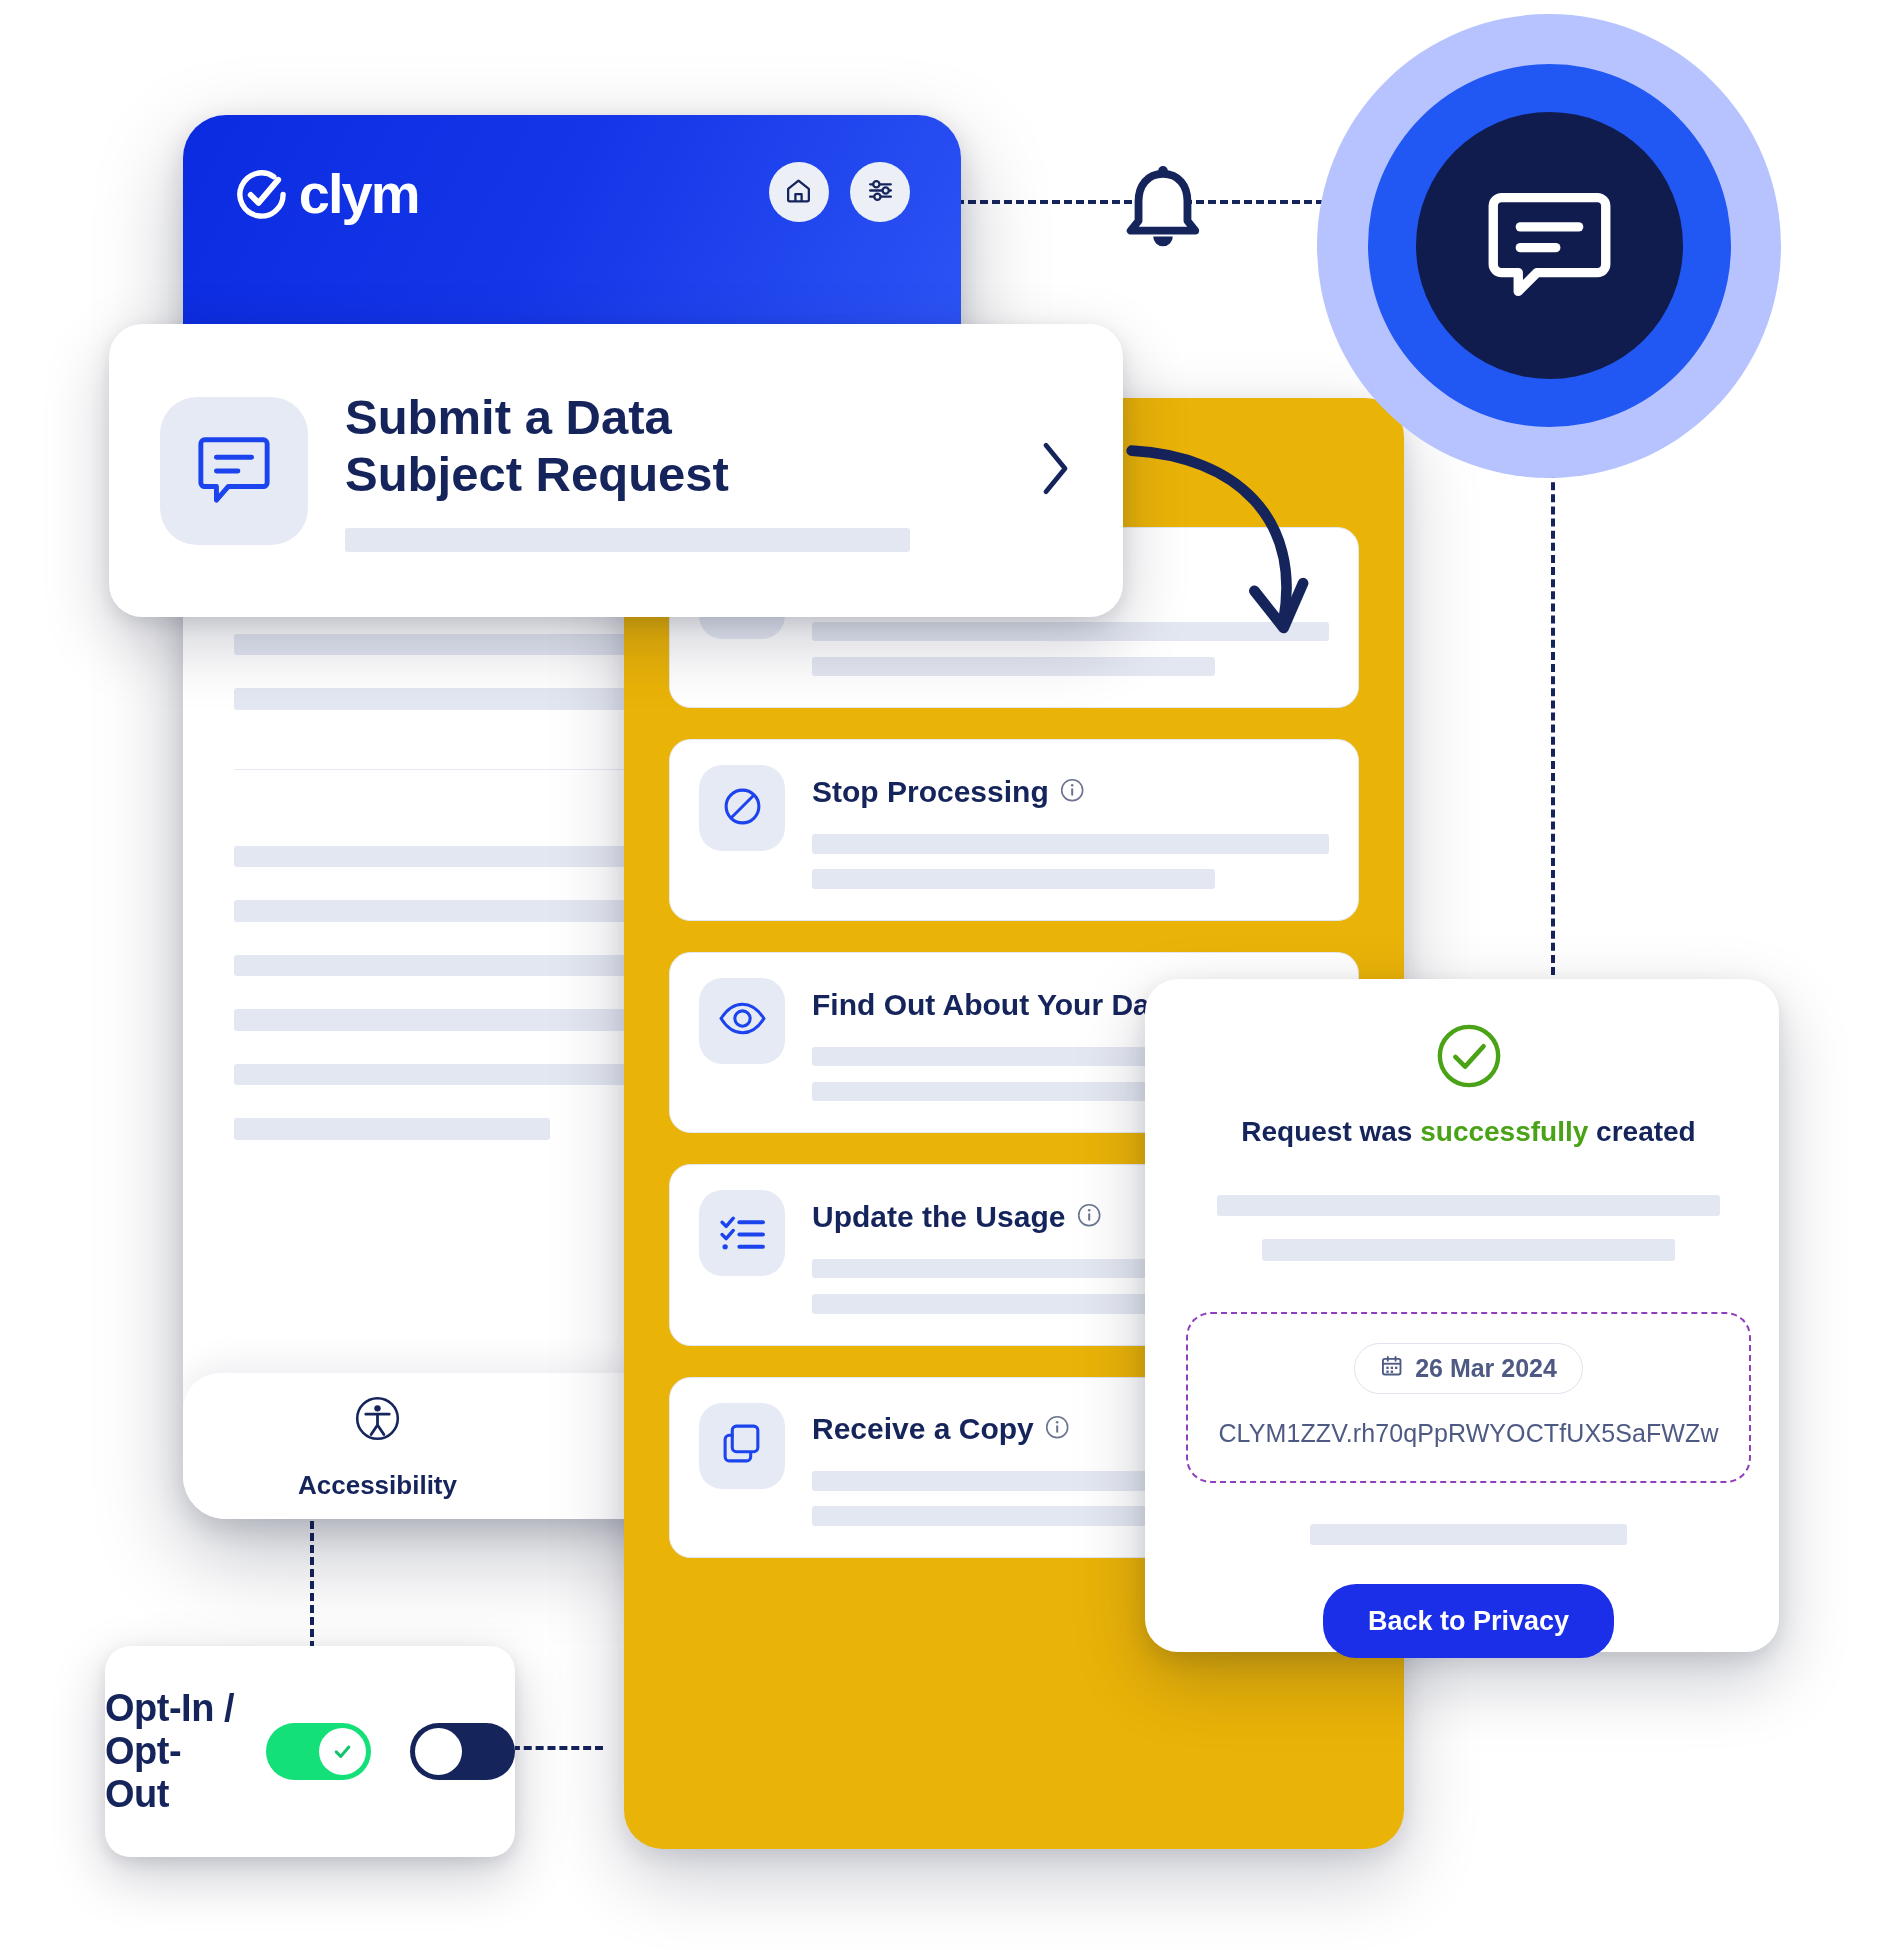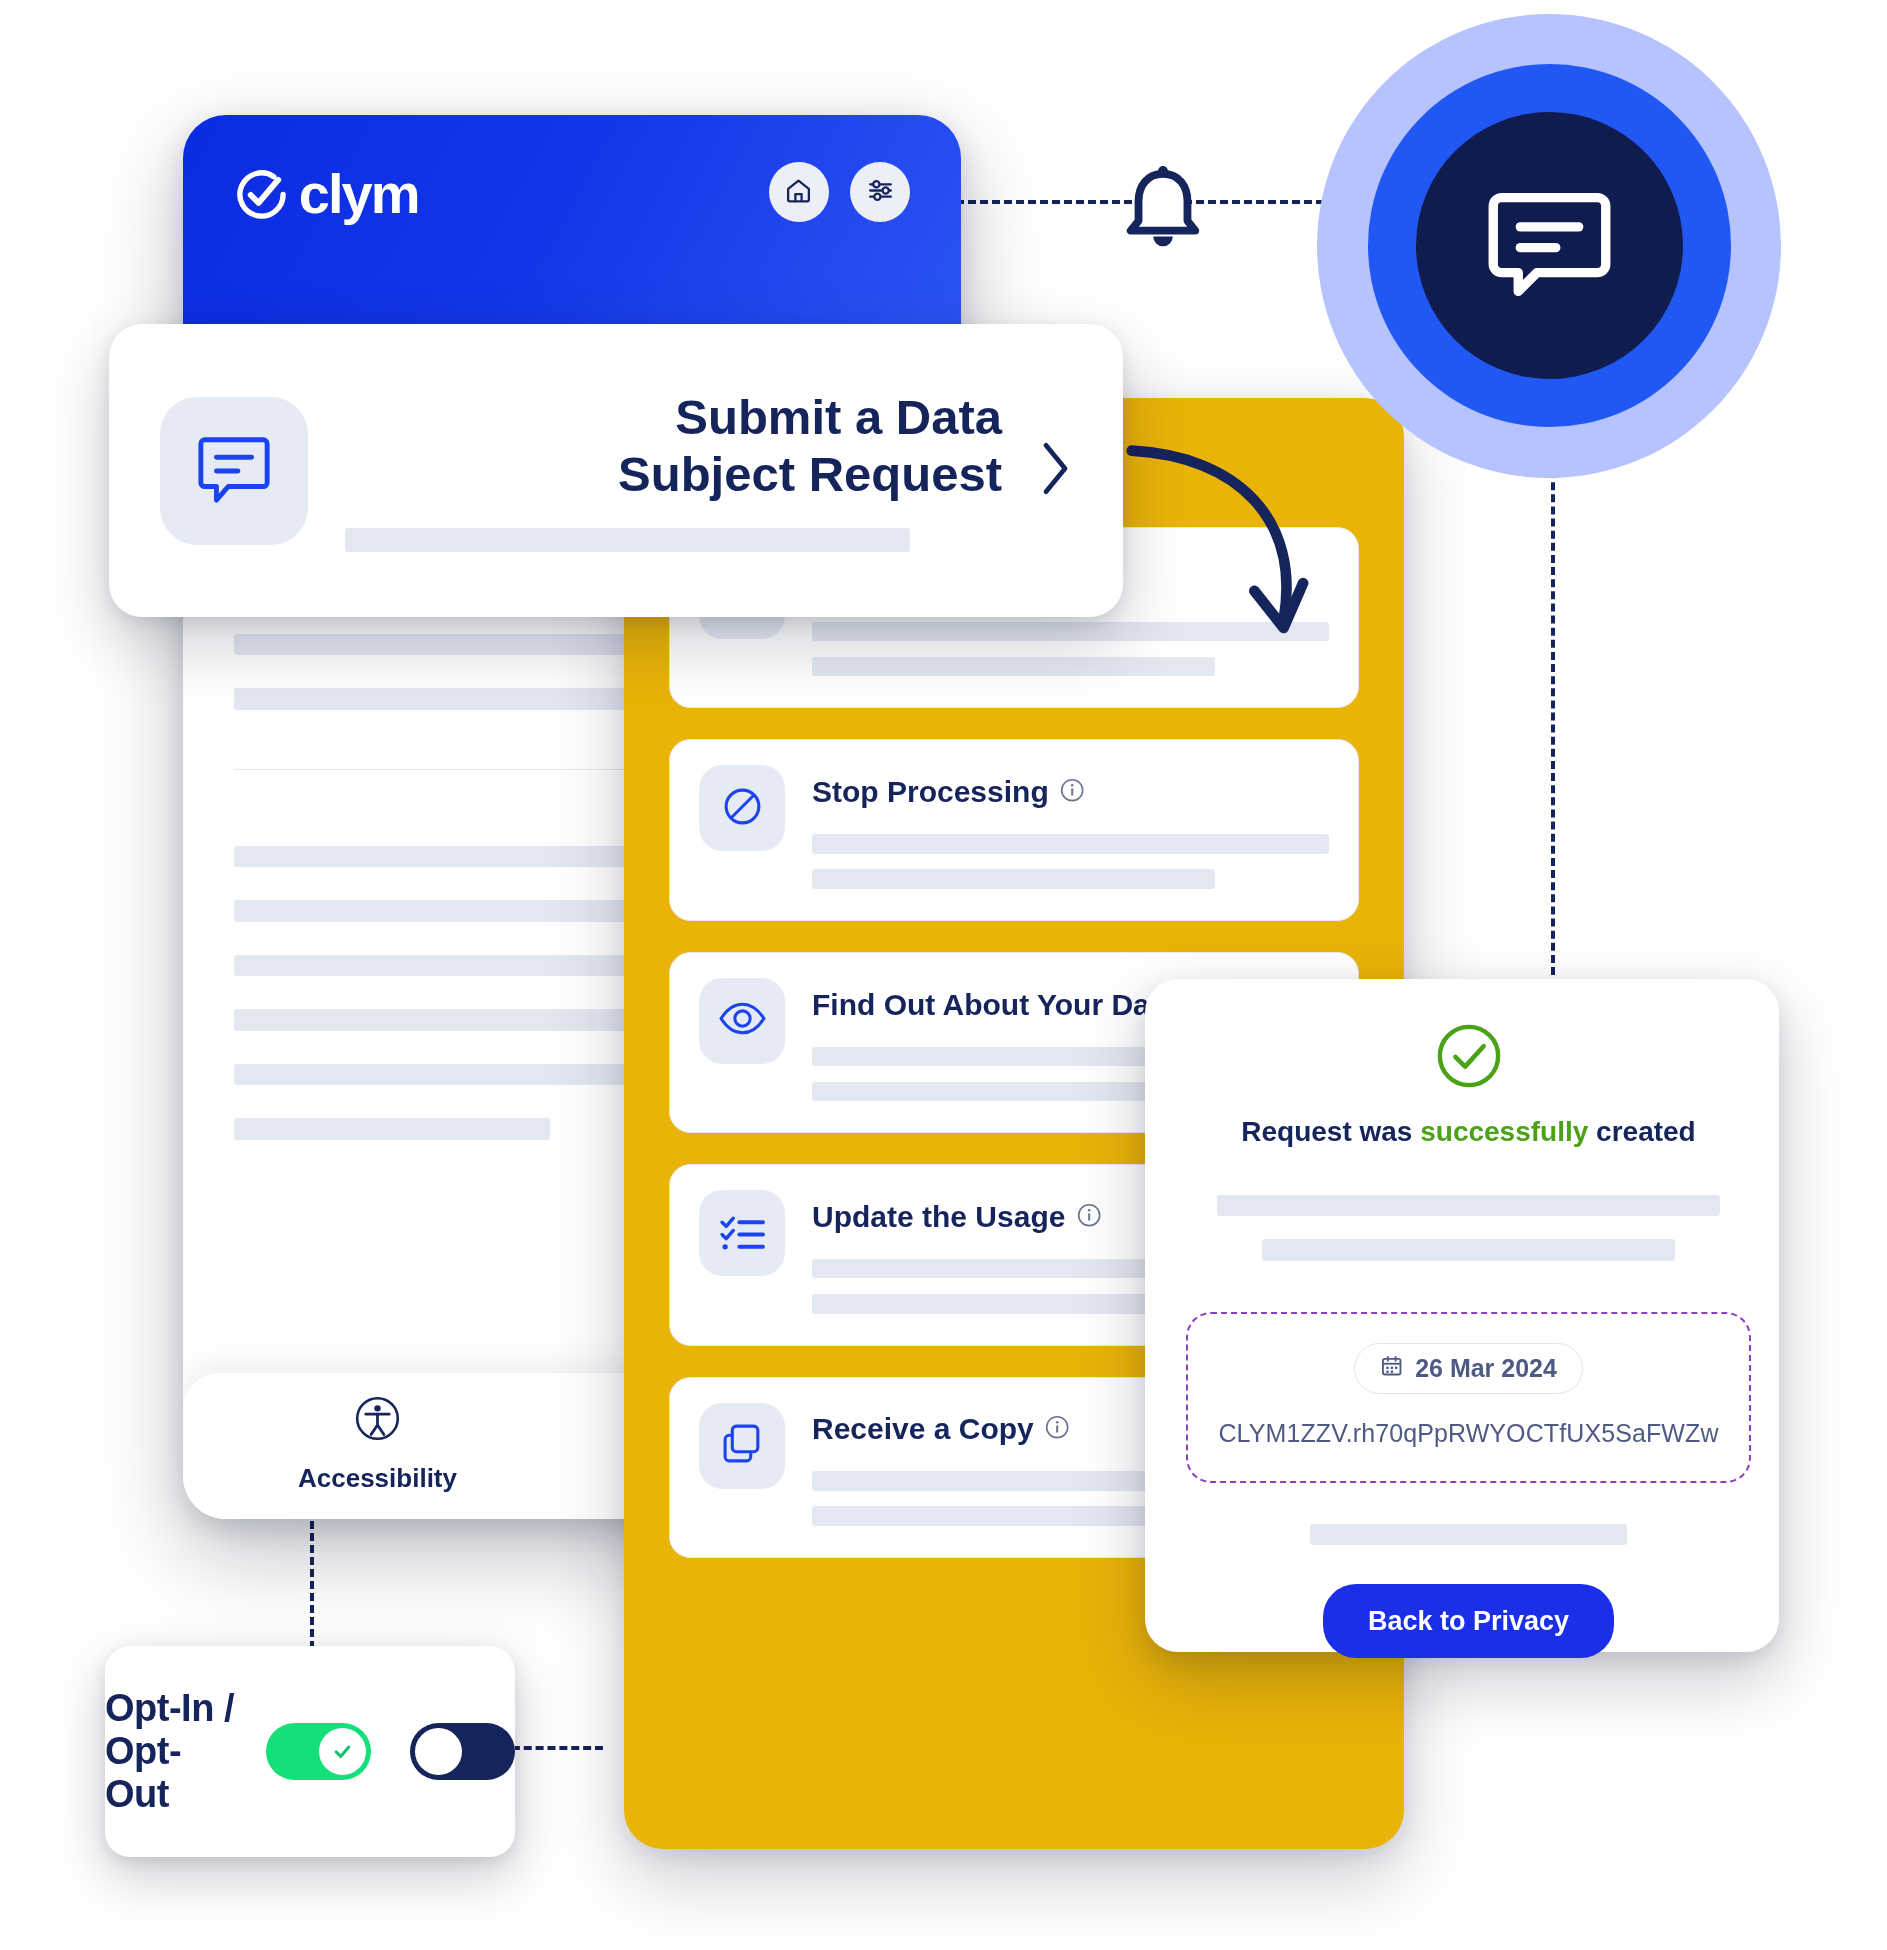--- a/index.html
+++ b/index.html
@@ -68,21 +68,21 @@
   .tabbar {
     position: absolute; left: 0; right: 0; bottom: 0;
     height: 146px;
     background: #ffffff;
     border-top-left-radius: 37px; border-top-right-radius: 37px;
     box-shadow: 0 -9.8px 33px rgba(10,20,60,.07);
     display: flex; align-items: flex-start; padding-top: 21.5px;
   }
   .tab {
     flex: 1; display: flex; flex-direction: column;
-    align-items: center; gap: 17px; position: relative;
+    align-items: center; gap: 24px; position: relative;
   }
   .tab-label { font-size: 26px; font-weight: 700; color: #16245c; }
   .tab.active .tab-label { color: #1b43ee; }
   .tab-underline {
     position: absolute; bottom: -21.5px;
     width: 138px; height: 9.8px; border-radius: 5.9px; background: #1b43ee;
   }
 
   
   .dsr-sheet {
@@ -126,21 +126,21 @@
     border-radius: 33px;
     box-shadow: 0 25px 68px rgba(5,12,40,.20), 0 5.9px 17.6px rgba(5,12,40,.10);
     display: flex; align-items: center; gap: 37px;
     padding: 0 51px 0 51px;
   }
   .submit-ico {
     width: 148px; height: 148px; flex: none;
     border-radius: 37px; background: #e6eaf4;
     display: flex; align-items: center; justify-content: center;
   }
-  .submit-text { flex: 1; min-width: 0; text-align: right; }
+  .submit-text { flex: 1; min-width: 0; }
   .submit-title {
     font-size: 49px; font-weight: 700; color: #16245c; line-height: 1.16;
     white-space: pre-line;
   }
   .submit-bar { height: 23.4px; width: 86%; background: #e3e7f1; border-radius: 2.9px; margin-top: 25px; }
 
   
   .success-card {
     position: absolute;
     left: 1145px; top: 979px;

